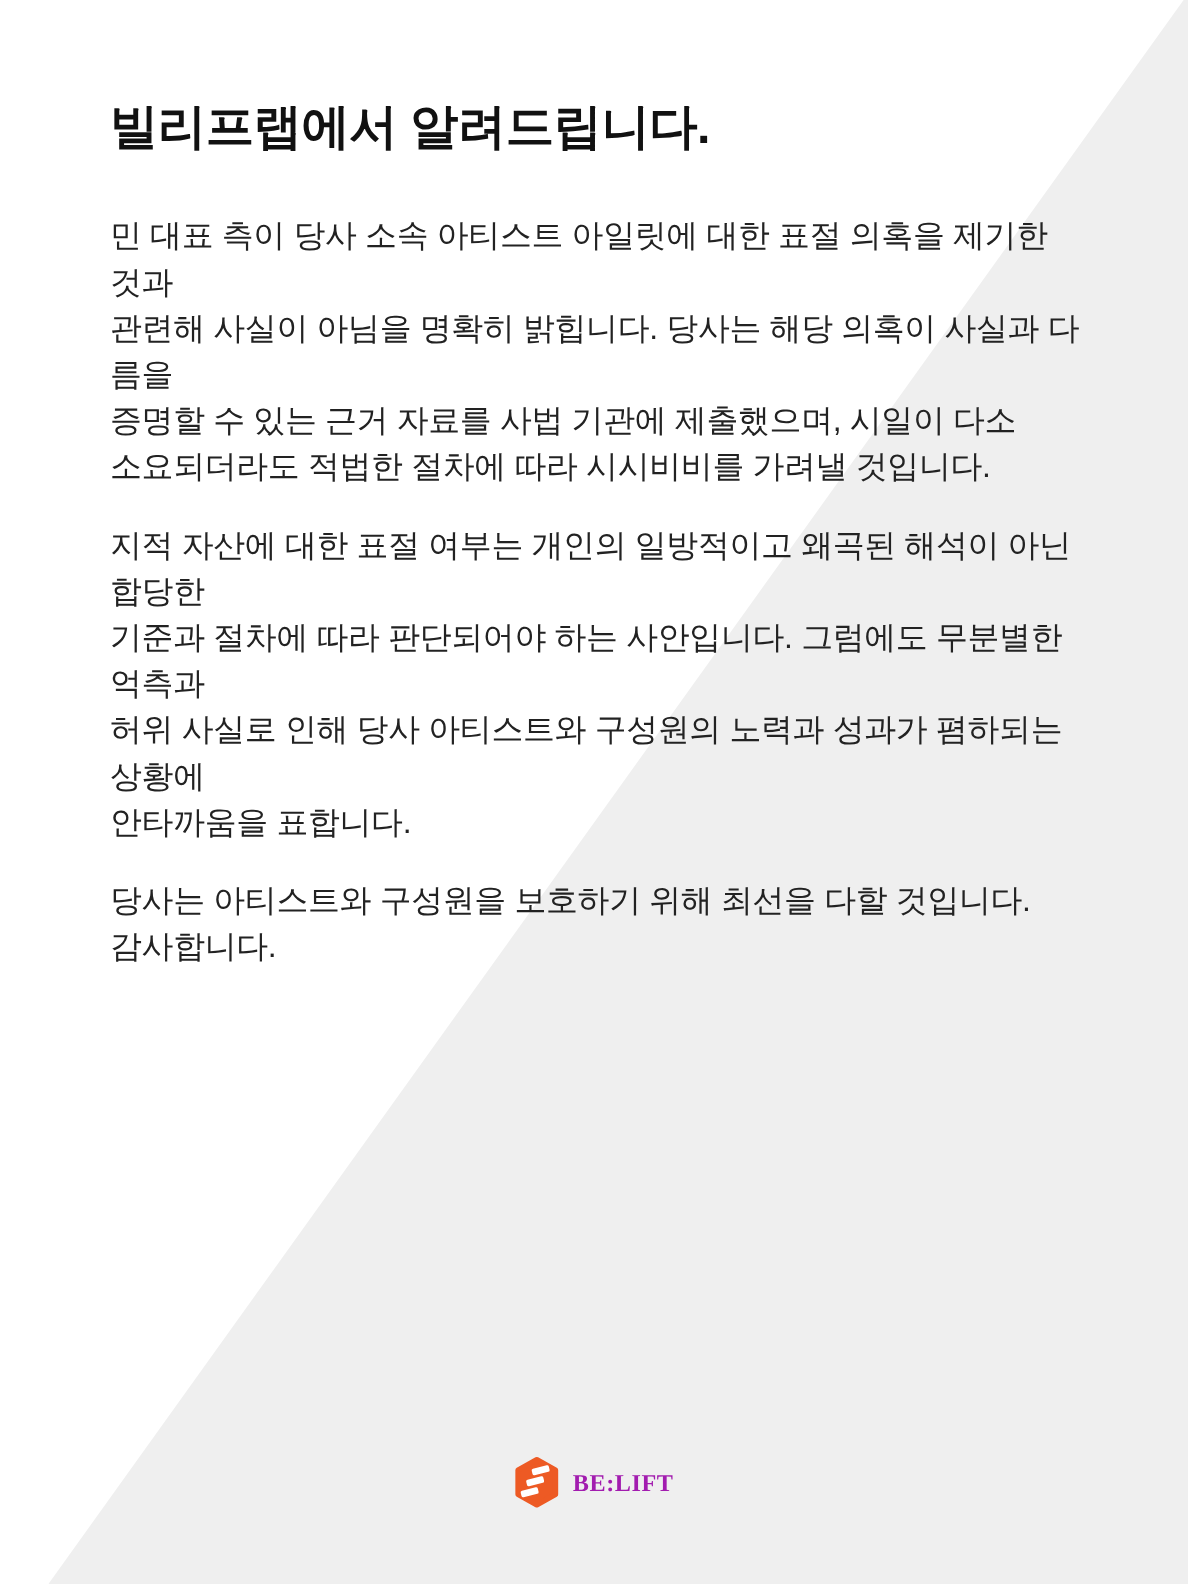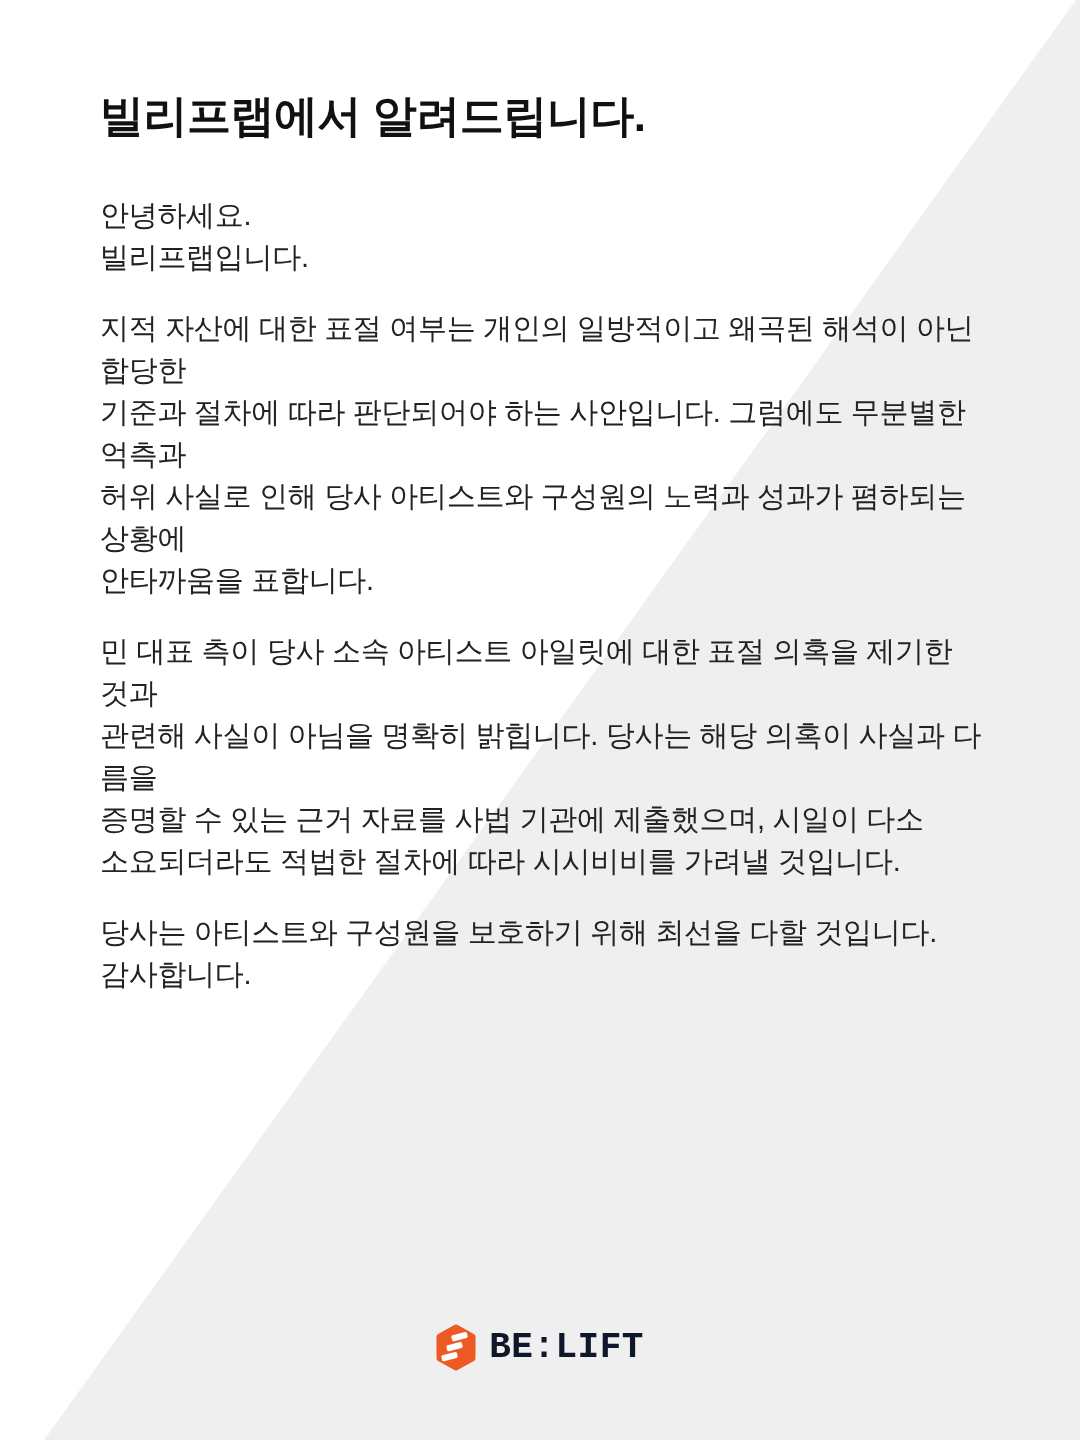--- a/index.html
+++ b/index.html
@@ -32,46 +32,44 @@
     letter-spacing:-0.3px;
     white-space:pre-line;
   }
   .footer{
     position:absolute;left:0;top:1324px;width:1080px;z-index:1;
     display:flex;justify-content:center;align-items:center;gap:13px;
   }
   .logo-icon{width:40px;height:47px;color:var(--accent,#ED5A24);}
   .logo-icon svg{display:block;width:100%;height:100%;}
   .logo-text{
-    font-family:Liberation Mono, monospace;
-    font-size:36px;font-weight:900;color:#0f172a;
+    font-family:Liberation Serif, serif;
+    font-size:22px;font-weight:900;color:#a21caf;
     letter-spacing:0.5px;
   }
 </style>
 </head>
 <body>
 
 <div class="canvas">
 
   <div class="diagonal"></div>
 
   <div class="content">
     <h1 class="title">빌리프랩에서 알려드립니다.</h1>
 
     <div class="bodytext">
-      <p class="para">안녕하세요.
-빌리프랩입니다.</p>
+      <p class="para">민 대표 측이 당사 소속 아티스트 아일릿에 대한 표절 의혹을 제기한 것과
+관련해 사실이 아님을 명확히 밝힙니다. 당사는 해당 의혹이 사실과 다름을
+증명할 수 있는 근거 자료를 사법 기관에 제출했으며, 시일이 다소
+소요되더라도 적법한 절차에 따라 시시비비를 가려낼 것입니다.</p>
       <p class="para">지적 자산에 대한 표절 여부는 개인의 일방적이고 왜곡된 해석이 아닌 합당한
 기준과 절차에 따라 판단되어야 하는 사안입니다. 그럼에도 무분별한 억측과
 허위 사실로 인해 당사 아티스트와 구성원의 노력과 성과가 폄하되는 상황에
 안타까움을 표합니다.</p>
-      <p class="para">민 대표 측이 당사 소속 아티스트 아일릿에 대한 표절 의혹을 제기한 것과
-관련해 사실이 아님을 명확히 밝힙니다. 당사는 해당 의혹이 사실과 다름을
-증명할 수 있는 근거 자료를 사법 기관에 제출했으며, 시일이 다소
-소요되더라도 적법한 절차에 따라 시시비비를 가려낼 것입니다.</p>
       <p class="para">당사는 아티스트와 구성원을 보호하기 위해 최선을 다할 것입니다.
 감사합니다.</p>
     </div>
   </div>
 
   <div class="footer">
     <span class="logo-icon">
       <svg viewBox="0 0 40 47" xmlns="http://www.w3.org/2000/svg" aria-hidden="true">
         <polygon points="20,3 37,12.5 37,34.5 20,44 3,34.5 3,12.5" fill="currentColor" stroke="currentColor" stroke-width="5" stroke-linejoin="round"></polygon>
         <g fill="#ffffff">

